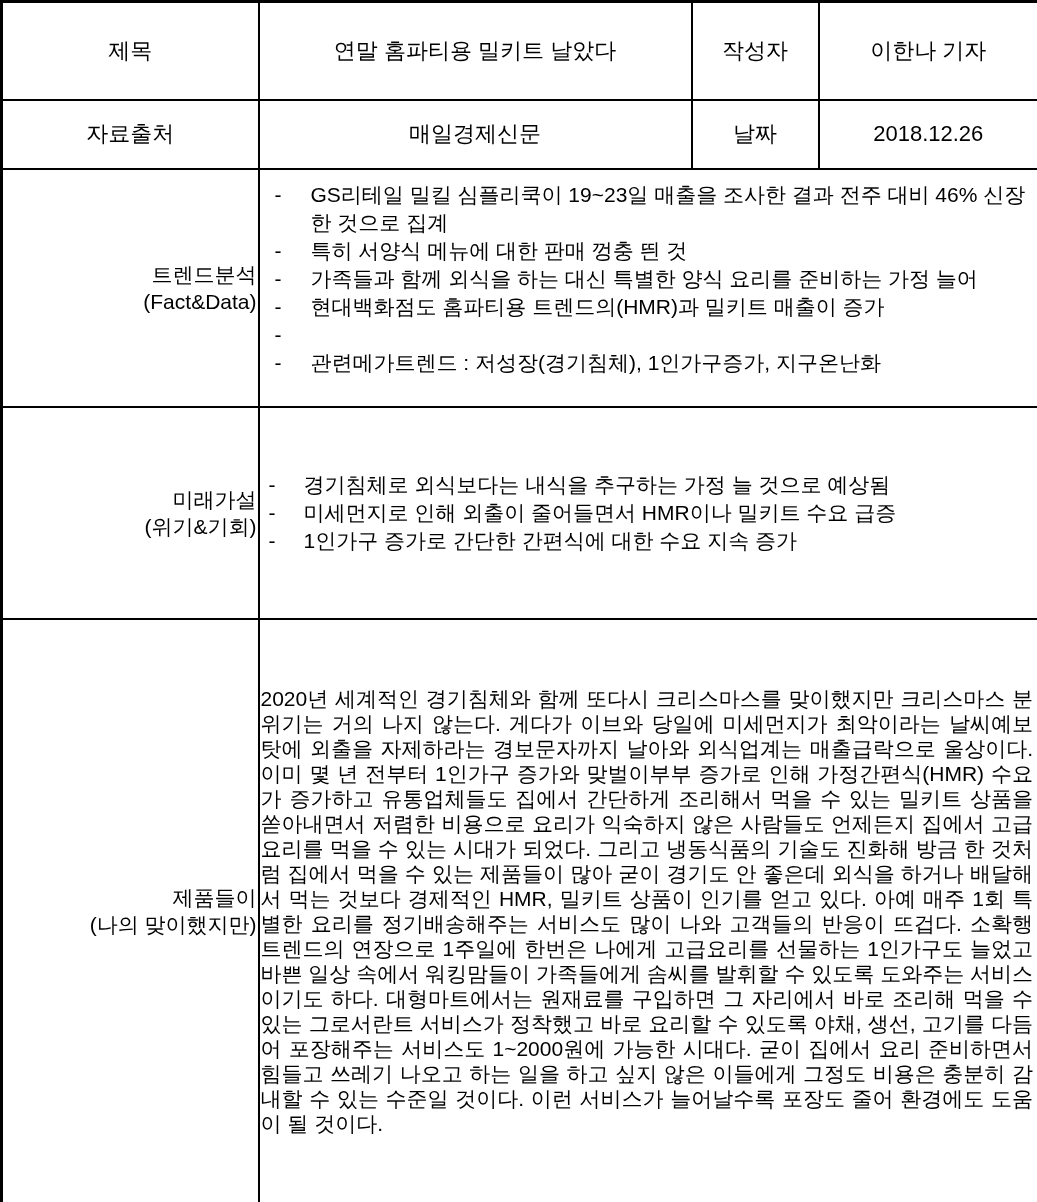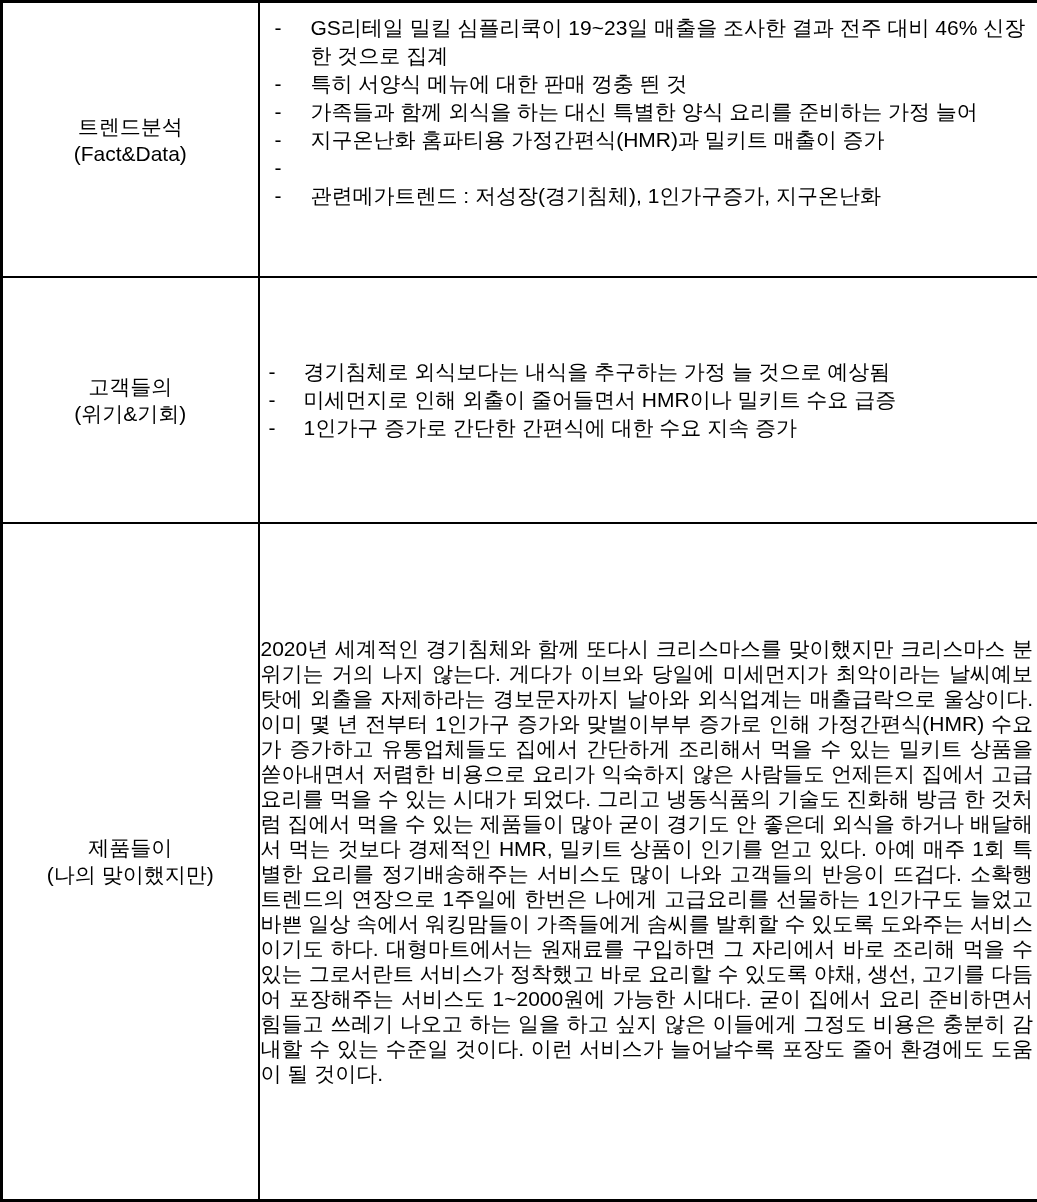--- a/index.html
+++ b/index.html
@@ -29,21 +29,21 @@
   }
   
   td.hdr-cell {
     text-align: center;
     vertical-align: middle;
     font-size: 22px;
     letter-spacing: 0px;
   }
   
   td.label-cell {
-    text-align: center;
+    text-align: right;
     vertical-align: middle;
     font-size: 21px;
     line-height: 27px;
   }
   
   td.trend-cell {
     vertical-align: top;
     padding: 11px 4px 0 0;
     margin-left: 14px;
   }
@@ -98,42 +98,54 @@
 <div class="page">
   <table class="report">
     <colgroup>
       <col style="width:257px">
       <col style="width:433px">
       <col style="width:127px">
       <col style="width:220px">
     </colgroup>
 
     <tbody>
+        <tr style="height:98px">
+      <td class="hdr-cell">제목</td>
+      <td class="hdr-cell">연말 홈파티용 밀키트 날았다</td>
+      <td class="hdr-cell">작성자</td>
+      <td class="hdr-cell">이한나 기자</td>
+    </tr>
 
+    <tr style="height:69px">
+      <td class="hdr-cell">자료출처</td>
+      <td class="hdr-cell">매일경제신문</td>
+      <td class="hdr-cell">날짜</td>
+      <td class="hdr-cell">2018.12.26</td>
+    </tr>
 
     <tr style="height:238px">
       <td class="label-cell">
         <div>트렌드분석</div>
         <div>(Fact&amp;Data)</div>
       </td>
       <td class="trend-cell" colspan="3">
         <ul class="dash-list indent-lg">
           <li>GS리테일 밀킬 심플리쿡이 19~23일 매출을 조사한 결과 전주 대비 46% 신장한 것으로 집계</li>
           <li>특히 서양식 메뉴에 대한 판매 껑충 띈 것</li>
           <li>가족들과 함께 외식을 하는 대신 특별한 양식 요리를 준비하는 가정 늘어</li>
-          <li>지구온난화 홈파티용 가정간편식(HMR)과 밀키트 매출이 증가</li>
+          <li>현대백화점도 홈파티용 트렌드의(HMR)과 밀키트 매출이 증가</li>
           <li class="blank-line"></li>
           <li class="megatrend">관련메가트렌드 :  저성장(경기침체), 1인가구증가, 지구온난화</li>
         </ul>
       </td>
     </tr>
 
     <tr style="height:212px">
       <td class="label-cell">
-        <div>고객들의</div>
+        <div>미래가설</div>
         <div>(위기&amp;기회)</div>
       </td>
       <td class="hypothesis-cell" colspan="3">
         <ul class="dash-list indent-sm">
           <li>경기침체로 외식보다는 내식을 추구하는 가정 늘 것으로 예상됨</li>
           <li>미세먼지로 인해 외출이 줄어들면서 HMR이나 밀키트 수요 급증</li>
           <li>1인가구 증가로 간단한 간편식에 대한 수요 지속 증가</li>
         </ul>
       </td>
     </tr>

